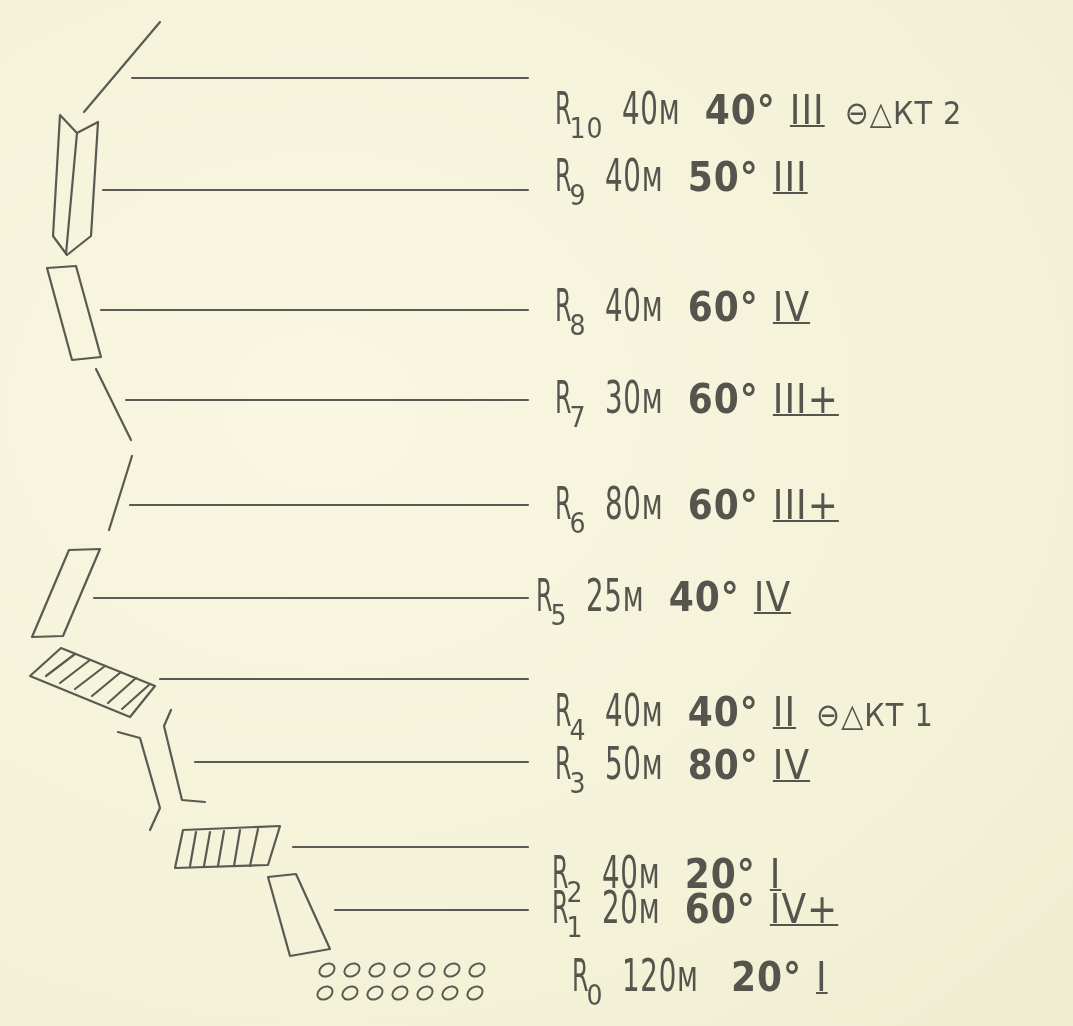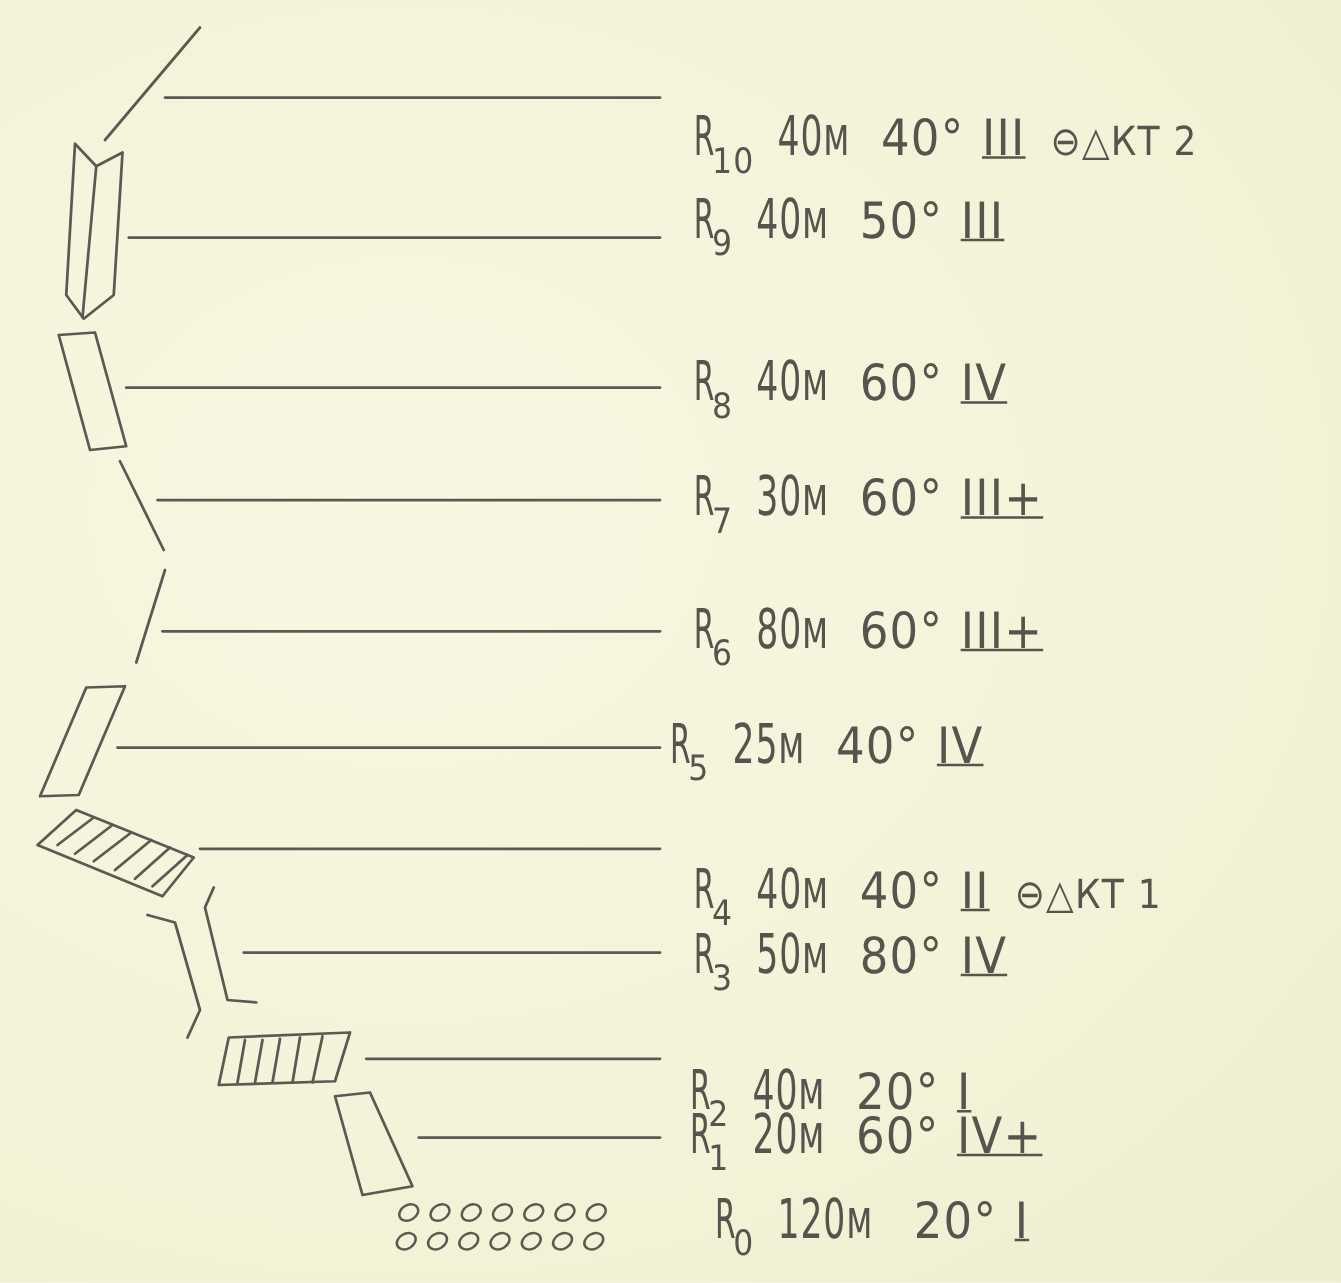--- a/index.html
+++ b/index.html
@@ -3,21 +3,21 @@
 <meta charset="utf-8">
 <style>
   html,body{margin:0;padding:0;}
   body{width:1073px;height:1026px;background:#f7f5dc;position:relative;overflow:hidden;font-family:"DejaVu Sans", sans-serif;color:#4a4a44;}
   .paper{position:absolute;left:0;top:0;width:1073px;height:1026px;background:radial-gradient(ellipse at 30% 40%, #f9f7e2 0%, #f3f1d6 70%, #efedd0 100%);}
   svg.drawing{position:absolute;left:0;top:0;}
   .label{position:absolute;font-family:"DejaVu Sans Condensed","DejaVu Sans", sans-serif;font-weight:300;color:#55554e;white-space:nowrap;letter-spacing:1px;}
   .label .r{font-size:44px;transform:scaleX(0.6);display:inline-block;transform-origin:left;}
   .label .sub{font-size:28px;position:relative;top:14px;margin-left:-14px;}
   .label .len{font-size:44px;display:inline-block;transform:scaleX(0.7);transform-origin:left;margin-left:4px;}
-  .label .ang{font-size:40px;display:inline-block;}
+  .label .ang{font-size:40px;display:inline-block;font-weight:bold;}
   .label .grade{font-size:40px;display:inline-block;text-decoration:underline;text-decoration-thickness:2px;}
   .label .extra{font-size:32px;display:inline-block;margin-left:20px;margin-top:44px;}
   .seg{display:inline-block;}
 </style>
 </head>
 <body>
 
 <div class="paper"></div>
 
 <svg class="drawing" width="1073" height="1026" viewBox="0 0 1073 1026">

